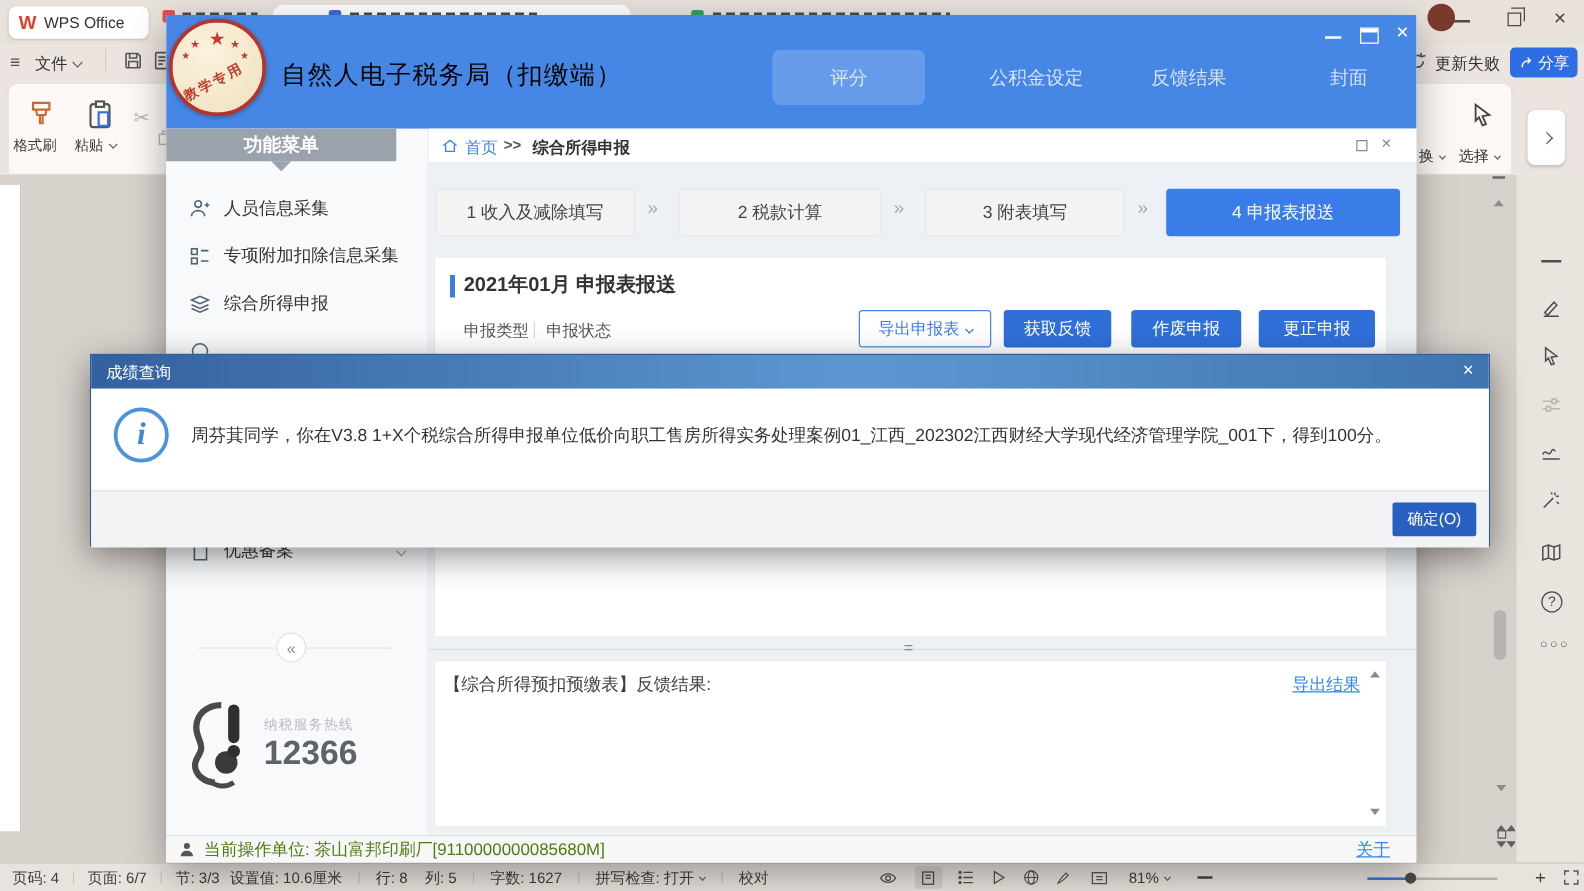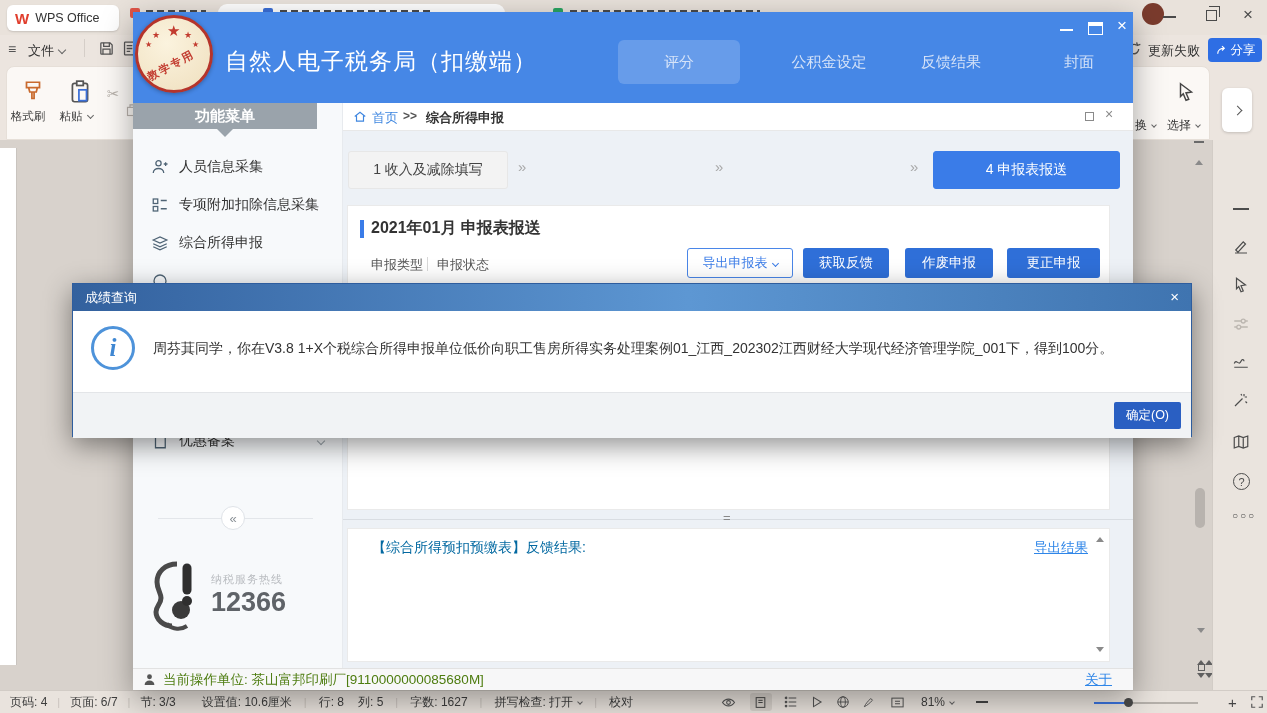--- a/index.html
+++ b/index.html
@@ -195,21 +195,21 @@
     <span class="abs center" style="left:20px;top:333px;width:17px;height:17px;border:1.6px solid #4c4c4c;border-radius:50%;font-size:11px;color:#4c4c4c">?</span>
     <span class="abs" style="left:19px;top:370px;color:#4c4c4c;font-size:10px;letter-spacing:2px">○○○</span>
   </div>
 
   <div class="abs statusbar">
     <span style="margin-left:10px">页码: 4</span>
     <span class="sep" style="margin:0 10px">|</span>
     <span>页面: 6/7</span>
     <span class="sep" style="margin:0 10px">|</span>
     <span>节: 3/3</span>
-    <span style="margin-left:26px">设置值: 10.6厘米</span>
+    <span style="margin-left:8px">设置值: 10.6厘米</span>
     <span class="sep" style="margin:0 12px">|</span>
     <span>行: 8</span>
     <span style="margin-left:14px">列: 5</span>
     <span class="sep" style="margin:0 12px">|</span>
     <span>字数: 1627</span>
     <span class="sep" style="margin:0 12px">|</span>
     <span><span>拼写检查: 打开</span><span class="chev" style="color:#666;width:4px;height:4px"></span></span>
     <span class="sep" style="margin:0 12px">|</span>
     <span>校对</span>
     <span style="margin-left:88px">
@@ -272,21 +272,21 @@
 
     <div class="abs titlebar">
       <div class="abs" style="left:2px;top:3px;width:78px;height:78px;border-radius:50%;background:radial-gradient(circle at 40% 35%,#fbf3de,#efdfbe);border:3px solid #b5342b;box-shadow:0 1px 4px rgba(0,0,0,.3)">
         <span class="abs" style="left:29px;top:4px;color:#c23b2f;font-size:15px">★</span>
         <span class="abs" style="left:14px;top:12px;color:#c23b2f;font-size:9px">★</span>
         <span class="abs" style="left:46px;top:12px;color:#c23b2f;font-size:9px">★</span>
         <span class="abs" style="left:7px;top:22px;color:#c23b2f;font-size:8px">★</span>
         <span class="abs" style="left:54px;top:22px;color:#c23b2f;font-size:8px">★</span>
         <span class="abs" style="left:7px;top:40px;transform:rotate(-28deg);color:#c23b2f;font-size:11px;font-weight:bold;letter-spacing:2px;white-space:nowrap">教学专用</span>
       </div>
-      <div class="abs" style="left:92px;top:34px;color:#ffffff;font-size:23px;letter-spacing:1px;white-space:nowrap">自然人电子税务局（扣缴端）</div>
+      <div class="abs" style="left:92px;top:34px;color:#000000;font-size:20px;letter-spacing:1px;white-space:nowrap">自然人电子税务局（扣缴端）</div>
 
       <div class="abs center" style="left:485px;top:28px;width:122px;height:44px;background:rgba(255,255,255,.18);border-radius:6px">
           <span class="navitem">评分</span>
         </div>
       <div class="abs center navitem" style="left:646px;top:28px;width:100px;height:44px">
           <span>公积金设定</span>
         </div>
       <div class="abs center navitem" style="left:768px;top:28px;width:100px;height:44px">
           <span>反馈结果</span>
         </div>
@@ -376,21 +376,27 @@
       <span class="abs" style="left:60px;top:6px;color:#555;font-size:12px;font-weight:bold">&gt;&gt;</span>
       <span class="abs" style="left:83px;top:6px;color:#333;font-size:13px;font-weight:bold">综合所得申报</span>
       <span class="abs" style="left:742px;top:9px;width:9px;height:9px;border:1.4px solid #8a8a8a"></span>
       <span class="abs" style="left:762px;top:3px;color:#8a8a8a;font-size:14px">×</span>
     </div>
 
     <div class="step" style="left:215px;width:160px">
         <span>1 收入及减除填写</span>
       </div>
     <span class="stepsep" style="left:385px">»</span>
+    <div class="step" style="left:410px;width:162px">
+        <span>2 税款计算</span>
+      </div>
     <span class="stepsep" style="left:582px">»</span>
+    <div class="step" style="left:607px;width:160px">
+        <span>3 附表填写</span>
+      </div>
     <span class="stepsep" style="left:777px">»</span>
     <div class="step active" style="left:800px;width:187px">
         <span>4 申报表报送</span>
       </div>
 
     <div class="abs" style="left:214px;top:193px;width:763px;height:305px;background:#fff;border:1px solid #eaeaea"></div>
     <span class="abs" style="left:227px;top:208px;width:4px;height:18px;background:#3a7ce8"></span>
     <span class="abs" style="left:238px;top:206px;font-size:16px;font-weight:bold;color:#333">2021年01月 申报表报送</span>
     <span class="abs" style="left:238px;top:244px;font-size:13px;color:#555">申报类型</span>
     <span class="abs" style="left:294px;top:245px;width:1px;height:14px;background:#d8d8d8"></span>
@@ -407,21 +413,21 @@
         <span>作废申报</span>
       </div>
     <div class="bluebtn" style="left:874px;width:93px">
         <span>更正申报</span>
       </div>
 
     <div class="abs" style="left:210px;top:507px;width:790px;height:1px;background:#d9dde2"></div>
     <span class="abs" style="left:590px;top:498px;color:#888;font-size:13px">=</span>
 
     <div class="abs" style="left:214px;top:516px;width:763px;height:134px;background:#fff;border:1px solid #eaeaea">
-      <span class="abs" style="left:24px;top:10px;font-size:14px;color:#0369a1">【综合所得预扣预缴表】反馈结果:</span>
+      <span class="abs" style="left:7px;top:10px;font-size:14px;color:#404040">【综合所得预扣预缴表】反馈结果:</span>
       <span class="abs link" style="left:686px;top:10px;font-size:13.5px">导出结果</span>
       <span class="abs tri up" style="left:748px;top:8px"></span>
       <span class="abs tri down" style="left:748px;top:118px"></span>
     </div>
 
     <div class="abs flex" style="left:0;top:656px;width:1000px;height:22px;background:#f7f7f8;border-top:1px solid #e2e2e2">
       <span style="margin-left:10px">
           <svg width="13" height="13" viewBox="0 0 24 24" fill="#555">
             <circle cx="12" cy="7" r="4.5"></circle>
             <path d="M3 22c0-5 4-8 9-8s9 3 9 8z"></path>

